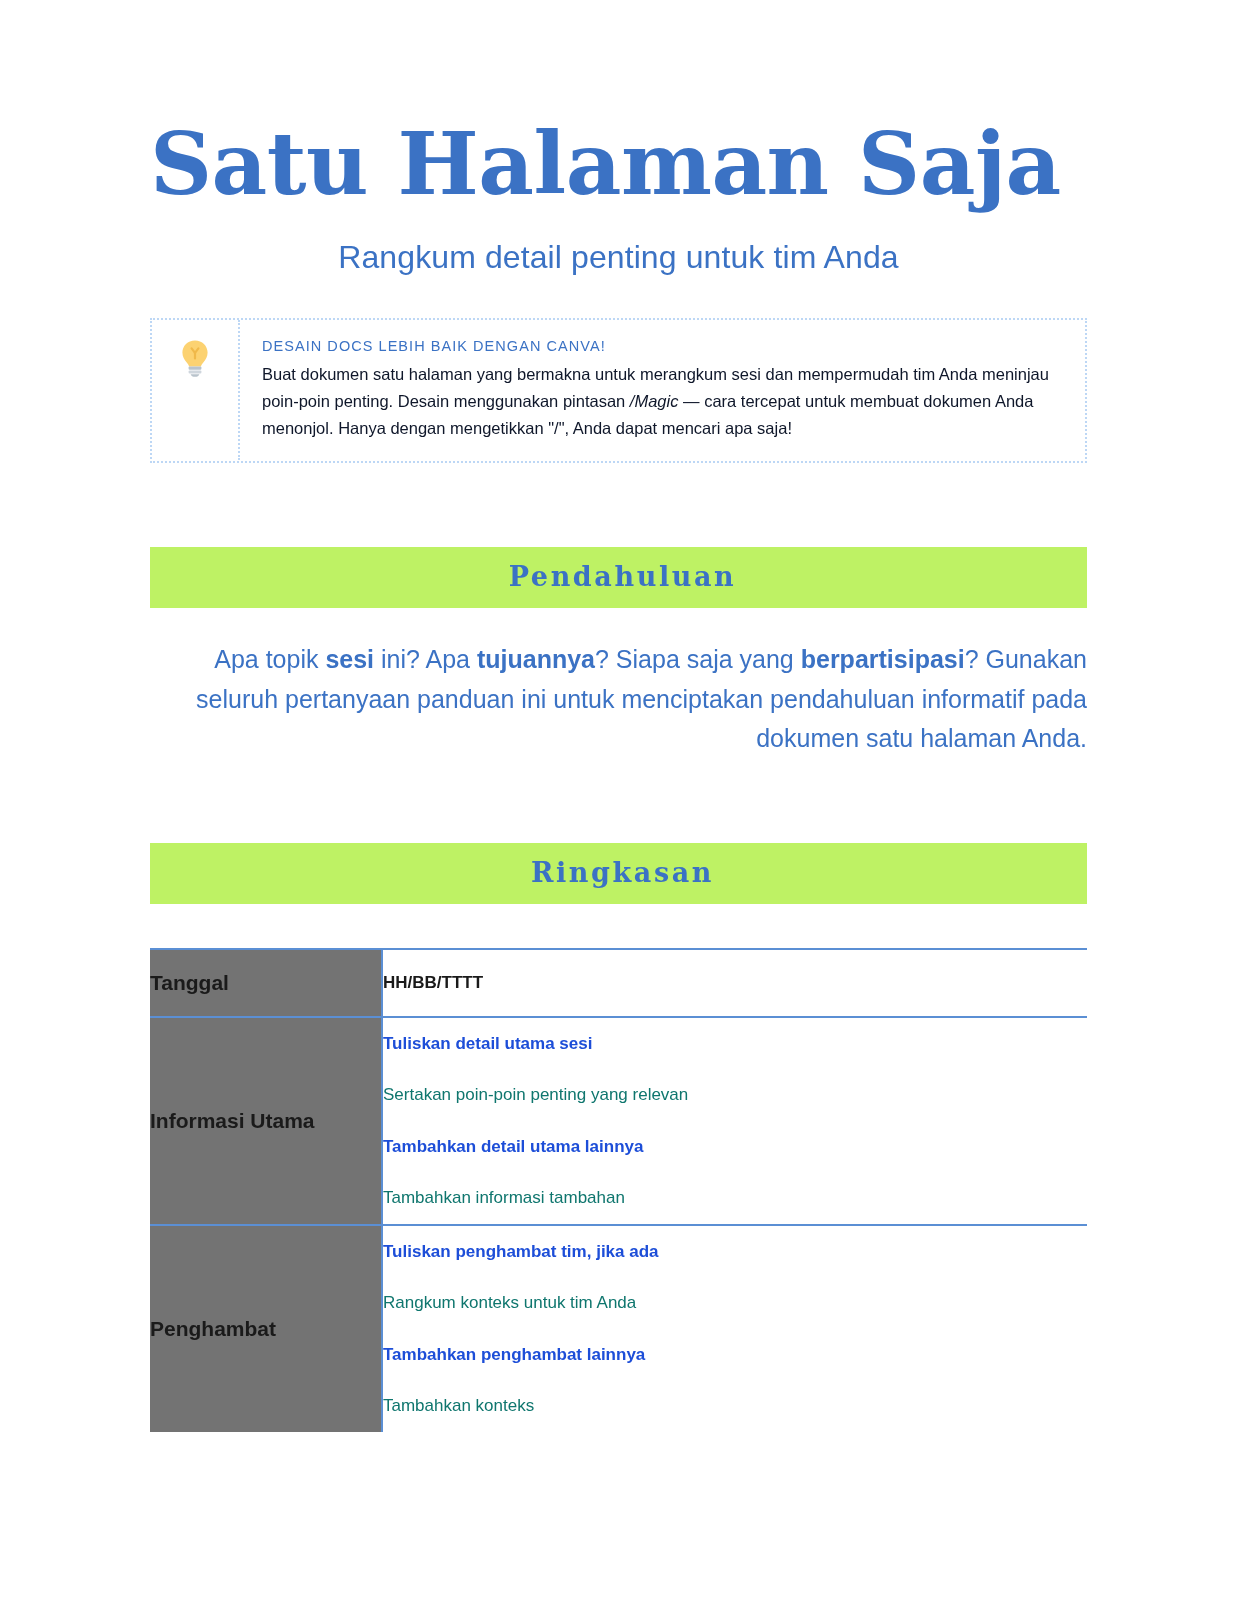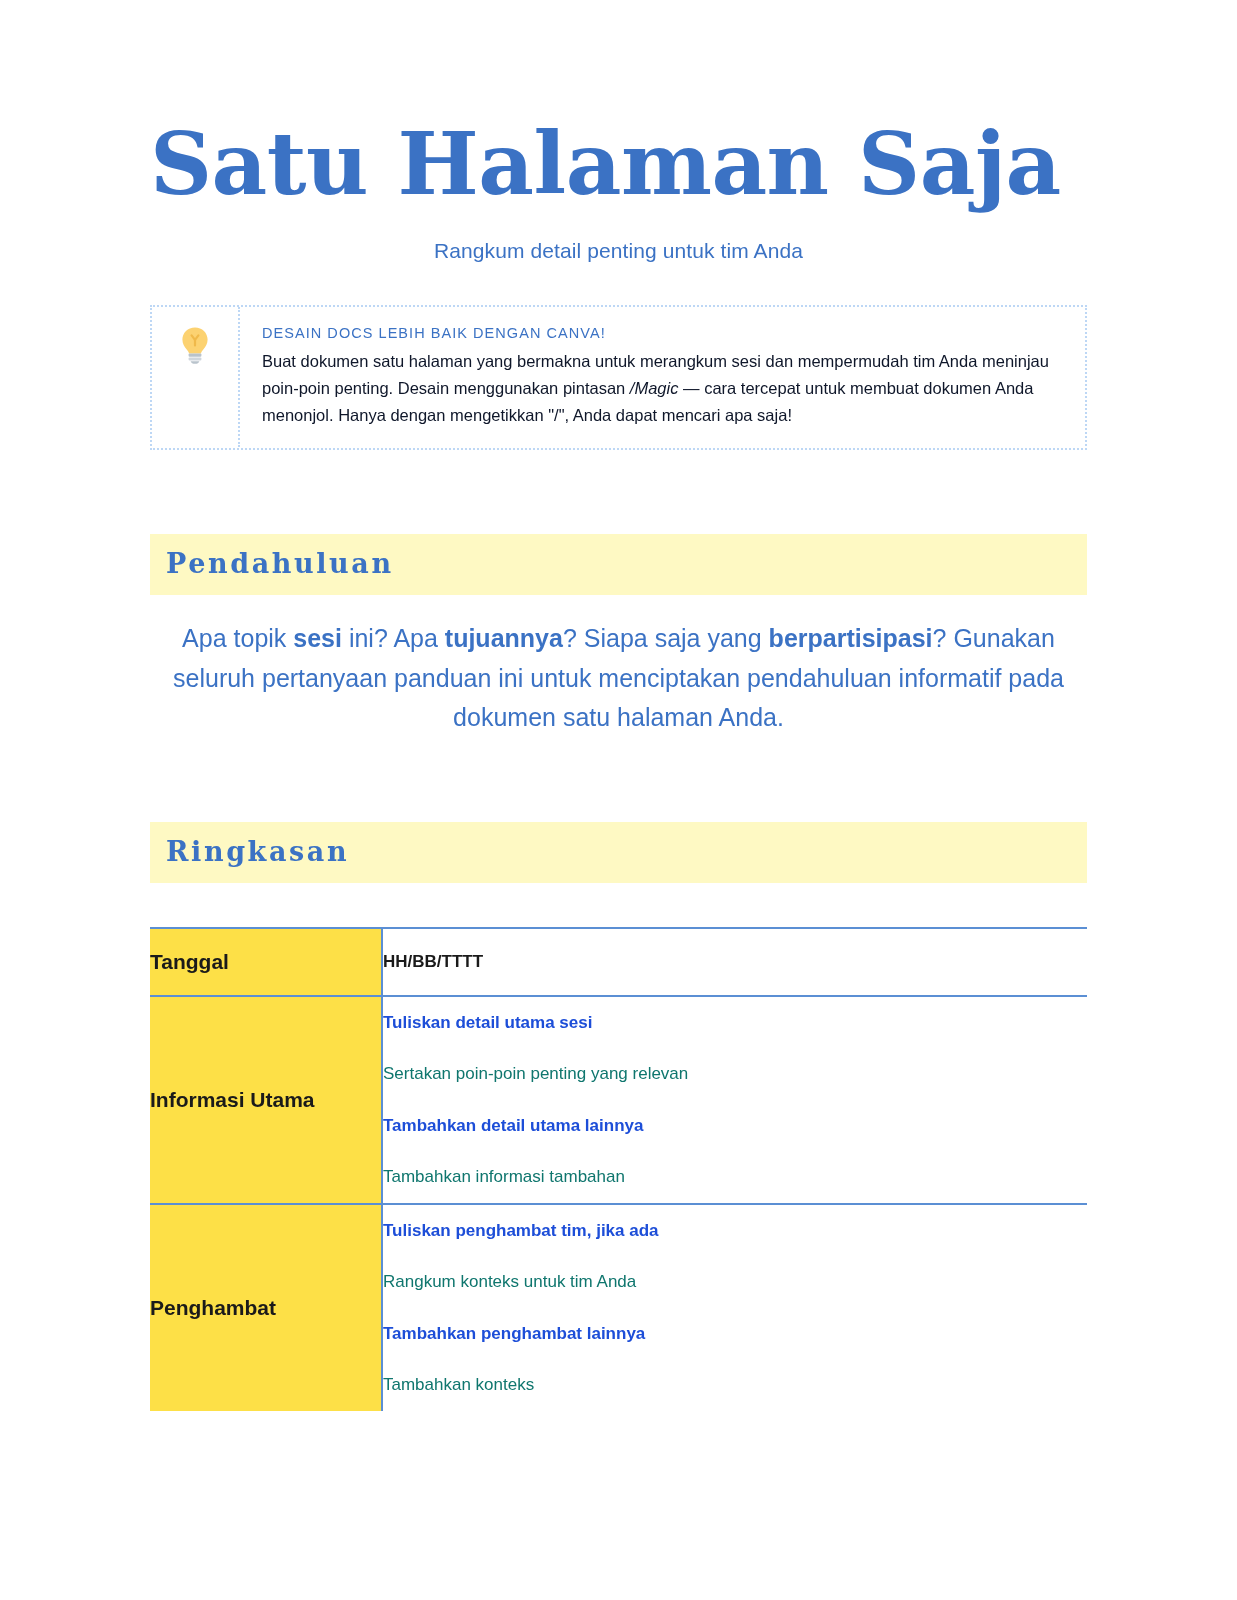--- a/index.html
+++ b/index.html
@@ -30,21 +30,21 @@
     font-weight: bold;
     font-size: 86px;
     line-height: 1.06;
     letter-spacing: -0.5px;
     color: #3b72c4;
   }
   .doc-subtitle {
     margin: 0;
     padding-top: 30px;
     text-align: center;
-    font-size: 21px;
+    font-size: 32px;
     font-weight: 400;
     color: #3b72c4;
     letter-spacing: 0.1px;
   }
 
   
   .tip-box {
     margin-top: 42px;
     border: 2px dotted #bdd7f5;
     display: flex;
@@ -83,37 +83,38 @@
   .tip-body {
     font-size: 16.5px;
     line-height: 1.62;
     color: #0f172a;
     margin: 0;
   }
   .tip-body em { font-style: italic; }
 
   
   .section-band {
-    background: #fef9c3;
-    padding: 14px 0 16px 16px;
+    background: #bef264;
+    text-align: center;
+    padding: 14px 0 16px 8px;
     margin-top: 84px;
   }
   .section-band-title {
     font-family: "DejaVu Serif", "Liberation Serif", serif;
     font-weight: bold;
     font-size: 27px;
     letter-spacing: 2.6px;
     color: #3b72c4;
     margin: 0;
   }
 
   .section-paragraph {
     margin: 0;
-    padding-top: 24px;
-    text-align: center;
+    padding-top: 32px;
+    text-align: right;
     font-size: 25px;
     line-height: 1.58;
     color: #3b72c4;
     font-weight: 400;
   }
   .section-paragraph b { font-weight: bold; }
 
   
   .summary-table {
     width: 100%;
@@ -122,21 +123,21 @@
     table-layout: fixed;
   }
   .summary-table td {
     vertical-align: middle;
     border-top: 2px solid #5b8fd4;
     padding: 0;
   }
   .summary-table tr:last-child td { border-bottom: none; }
   .cell-label {
     width: 232px;
-    background: #fde047;
+    background: #737373;
     border-right: 2px solid #5b8fd4;
     font-size: 21px;
     font-weight: bold;
     color: #1a1a1a;
     padding: 18px 0 18px 18px;
     box-sizing: border-box;
   }
   .cell-value {
     padding: 16px 0 16px 20px;
     box-sizing: border-box;

